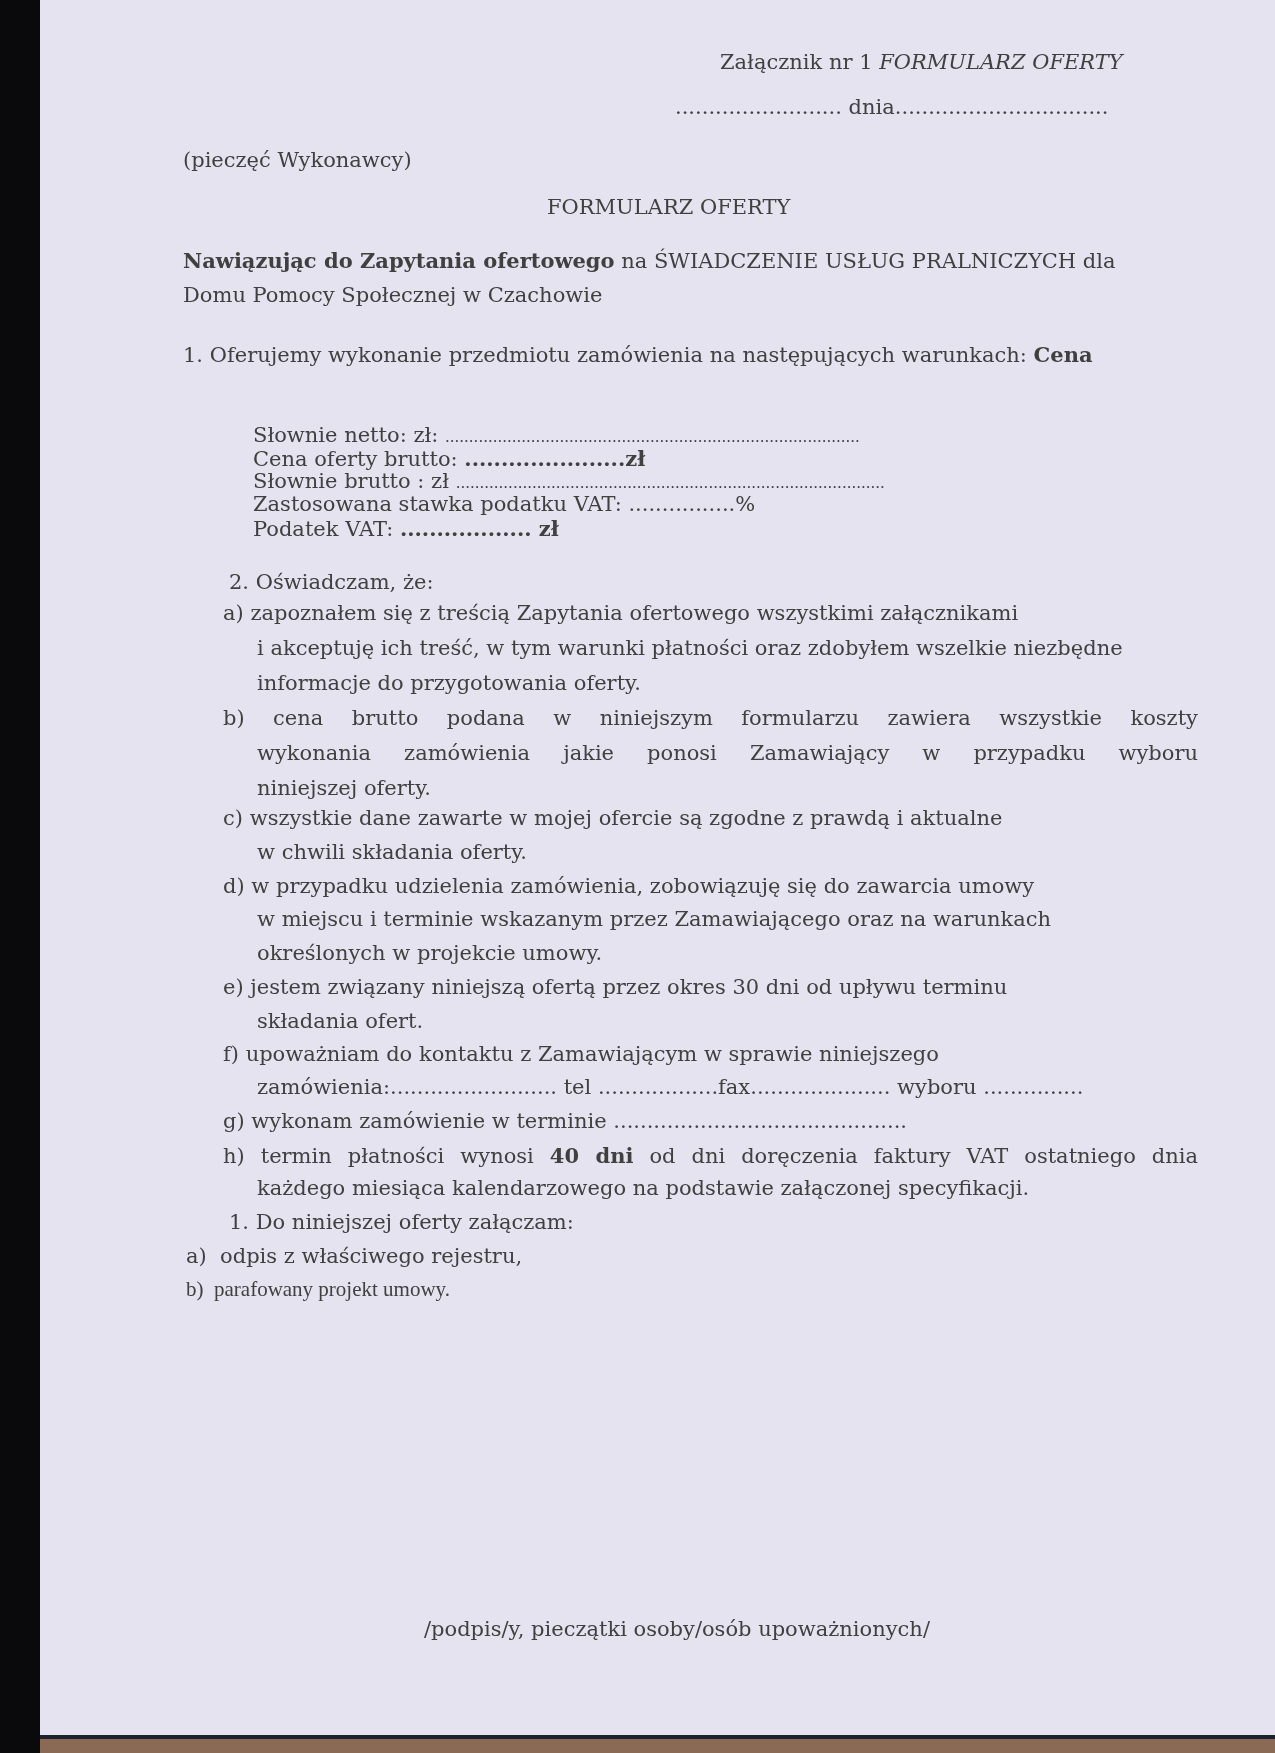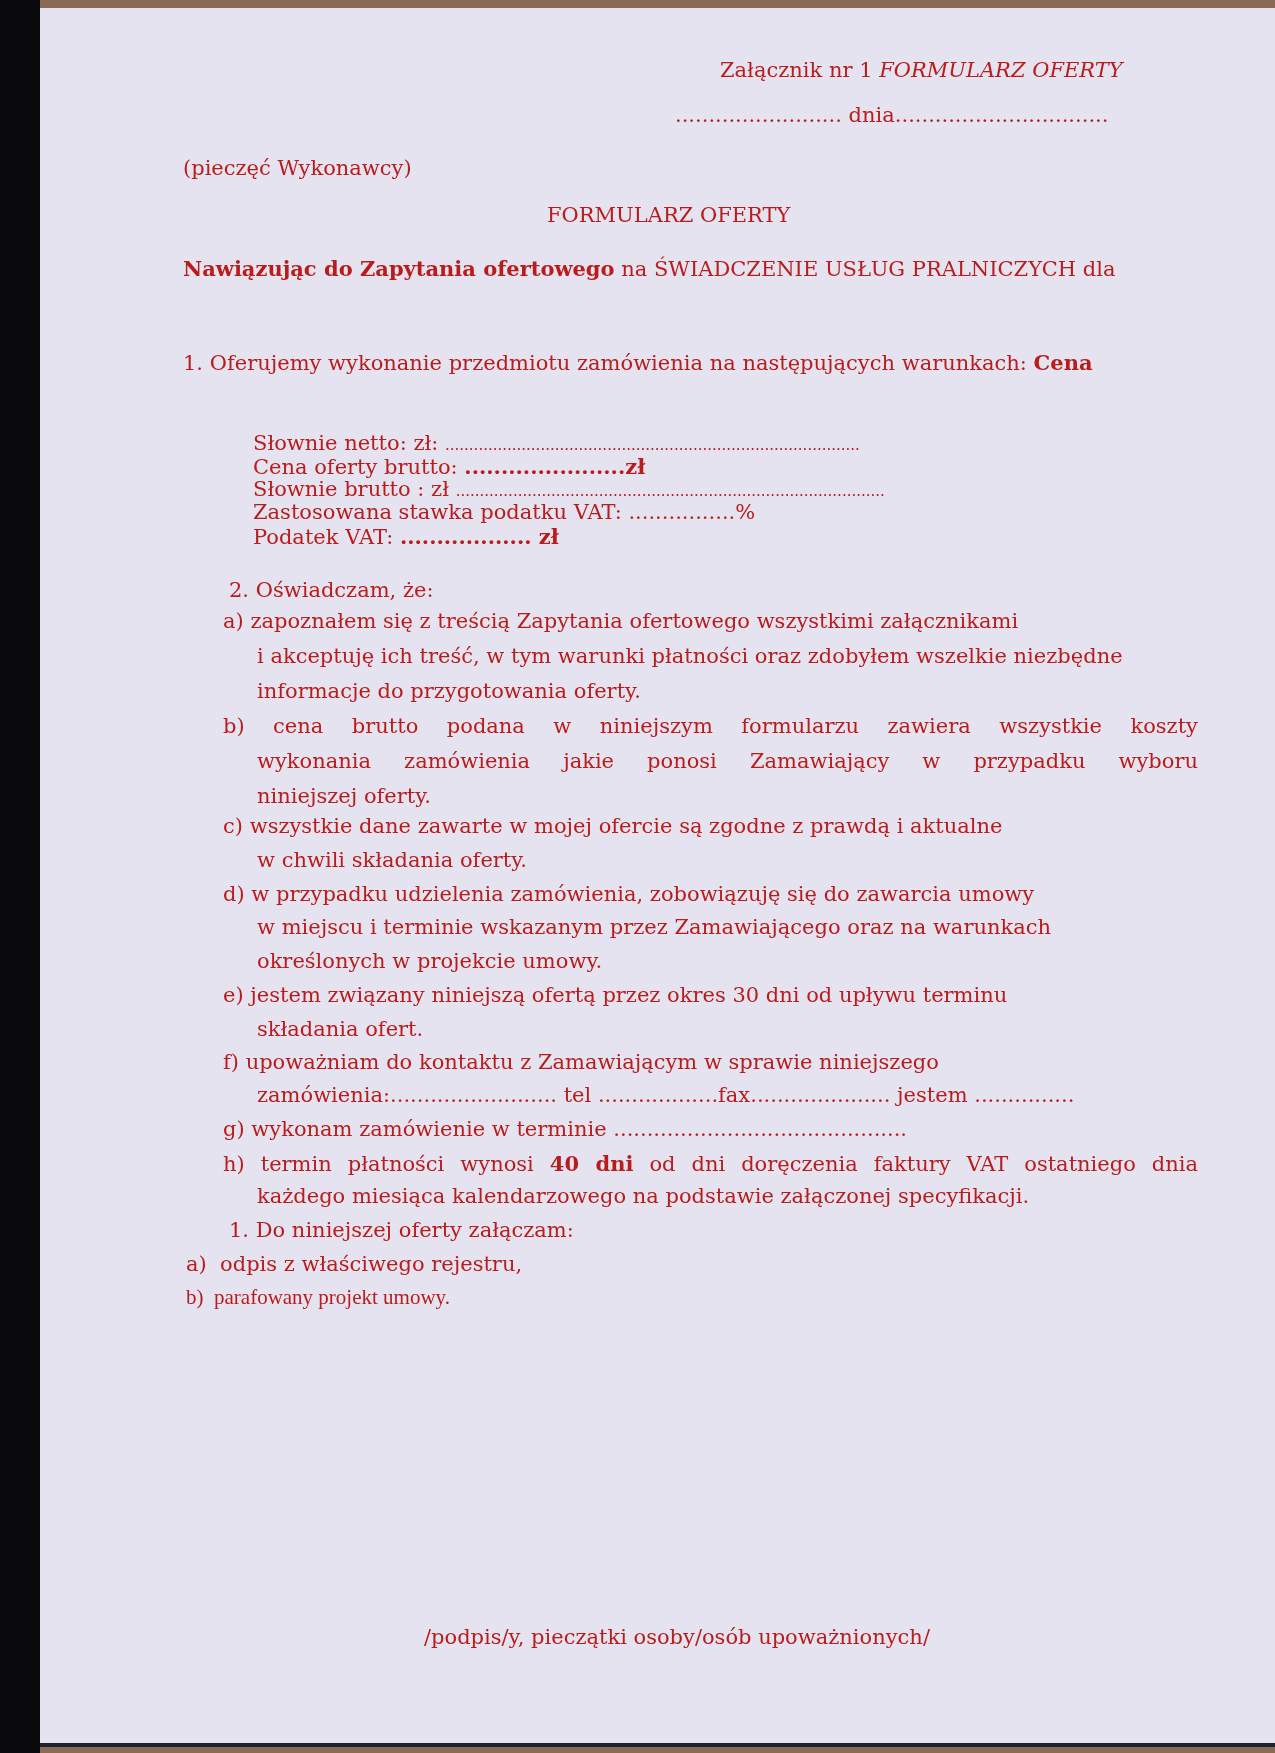--- a/index.html
+++ b/index.html
@@ -4,23 +4,23 @@
 <style>
   html, body { margin: 0; padding: 0; }
   body {
     width: 1275px; height: 1753px; position: relative; overflow: hidden;
     background: #8a6a55;
   }
   .black-edge {
     position: absolute; left: 0; top: 0; width: 40px; height: 1753px; background: #0a0a0d;
   }
   .paper {
-    position: absolute; left: 40px; top: 8px; width: 1235px; height: 1735px;
+    position: absolute; left: 40px; top: 0; width: 1235px; height: 1735px;
     background: #e4e3ef;
-    color: #b91c1c;
+    color: #404040;
     border-bottom: 4px solid #1c2230;
   }
   .serif { font-family: "DejaVu Serif", serif; }
   .abs { position: absolute; white-space: nowrap; }
   .t18 { font-size: 21px; }
   b, .bold { font-weight: bold; }
   i { font-style: italic; }
 </style>
 </head>
 <body>
@@ -38,20 +38,21 @@
     <span>dnia</span><span>................................</span>
   </div>
 
   <div class="abs serif t18" style="left:143px; top:148px;">(pieczęć Wykonawcy)</div>
 
   <div class="abs serif t18" style="left:507px; top:195px;">FORMULARZ OFERTY</div>
 
   <div class="abs serif t18" style="left:143px; top:248px;">
     <b>Nawiązując do Zapytania ofertowego</b><span> na ŚWIADCZENIE USŁUG PRALNICZYCH dla</span>
   </div>
+  <div class="abs serif t18" style="left:143px; top:283px;">Domu Pomocy Społecznej w Czachowie</div>
 
   <div class="abs serif t18" style="left:143px; top:342px;">
     <span>1. Oferujemy wykonanie przedmiotu zamówienia na następujących warunkach: </span><b>Cena</b>
   </div>
 
   <div class="abs serif t18" style="left:213px; top:423px;">
     <span>Słownie netto: zł: </span><span style="font-size:15px;">.......................................................................................</span>
   </div>
   <div class="abs serif t18" style="left:213px; top:469px;">
     <span>Słownie brutto : zł </span><span style="font-size:15px;">..........................................................................................</span>
@@ -100,21 +101,21 @@
     <div class="abs serif t18" style="left:183px; top:975px;">
       <span>e)</span>
       <span>jestem związany niniejszą ofertą przez okres 30 dni od upływu terminu</span>
     </div>
     <div class="abs serif t18" style="left:217px; top:1009px;">składania ofert.</div>
 
     <div class="abs serif t18" style="left:183px; top:1042px;">
       <span>f)</span>
       <span>upoważniam do kontaktu z Zamawiającym w sprawie niniejszego</span>
     </div>
-    <div class="abs serif t18" style="left:217px; top:1075px;">zamówienia:......................... tel ..................fax..................... jestem ...............</div>
+    <div class="abs serif t18" style="left:217px; top:1075px;">zamówienia:......................... tel ..................fax..................... wyboru ...............</div>
 
     <div class="abs serif t18" style="left:183px; top:1109px;">
       <span>g)</span>
       <span>wykonam zamówienie w terminie ............................................</span>
     </div>
 
     <div class="abs serif t18" style="left:183px; top:1143px; width:975px; text-align:justify; text-align-last:justify;">
       <span>h)</span>
       <span>termin płatności wynosi </span><b>40 dni</b><span> od dni doręczenia faktury VAT ostatniego dnia</span>
     </div>

